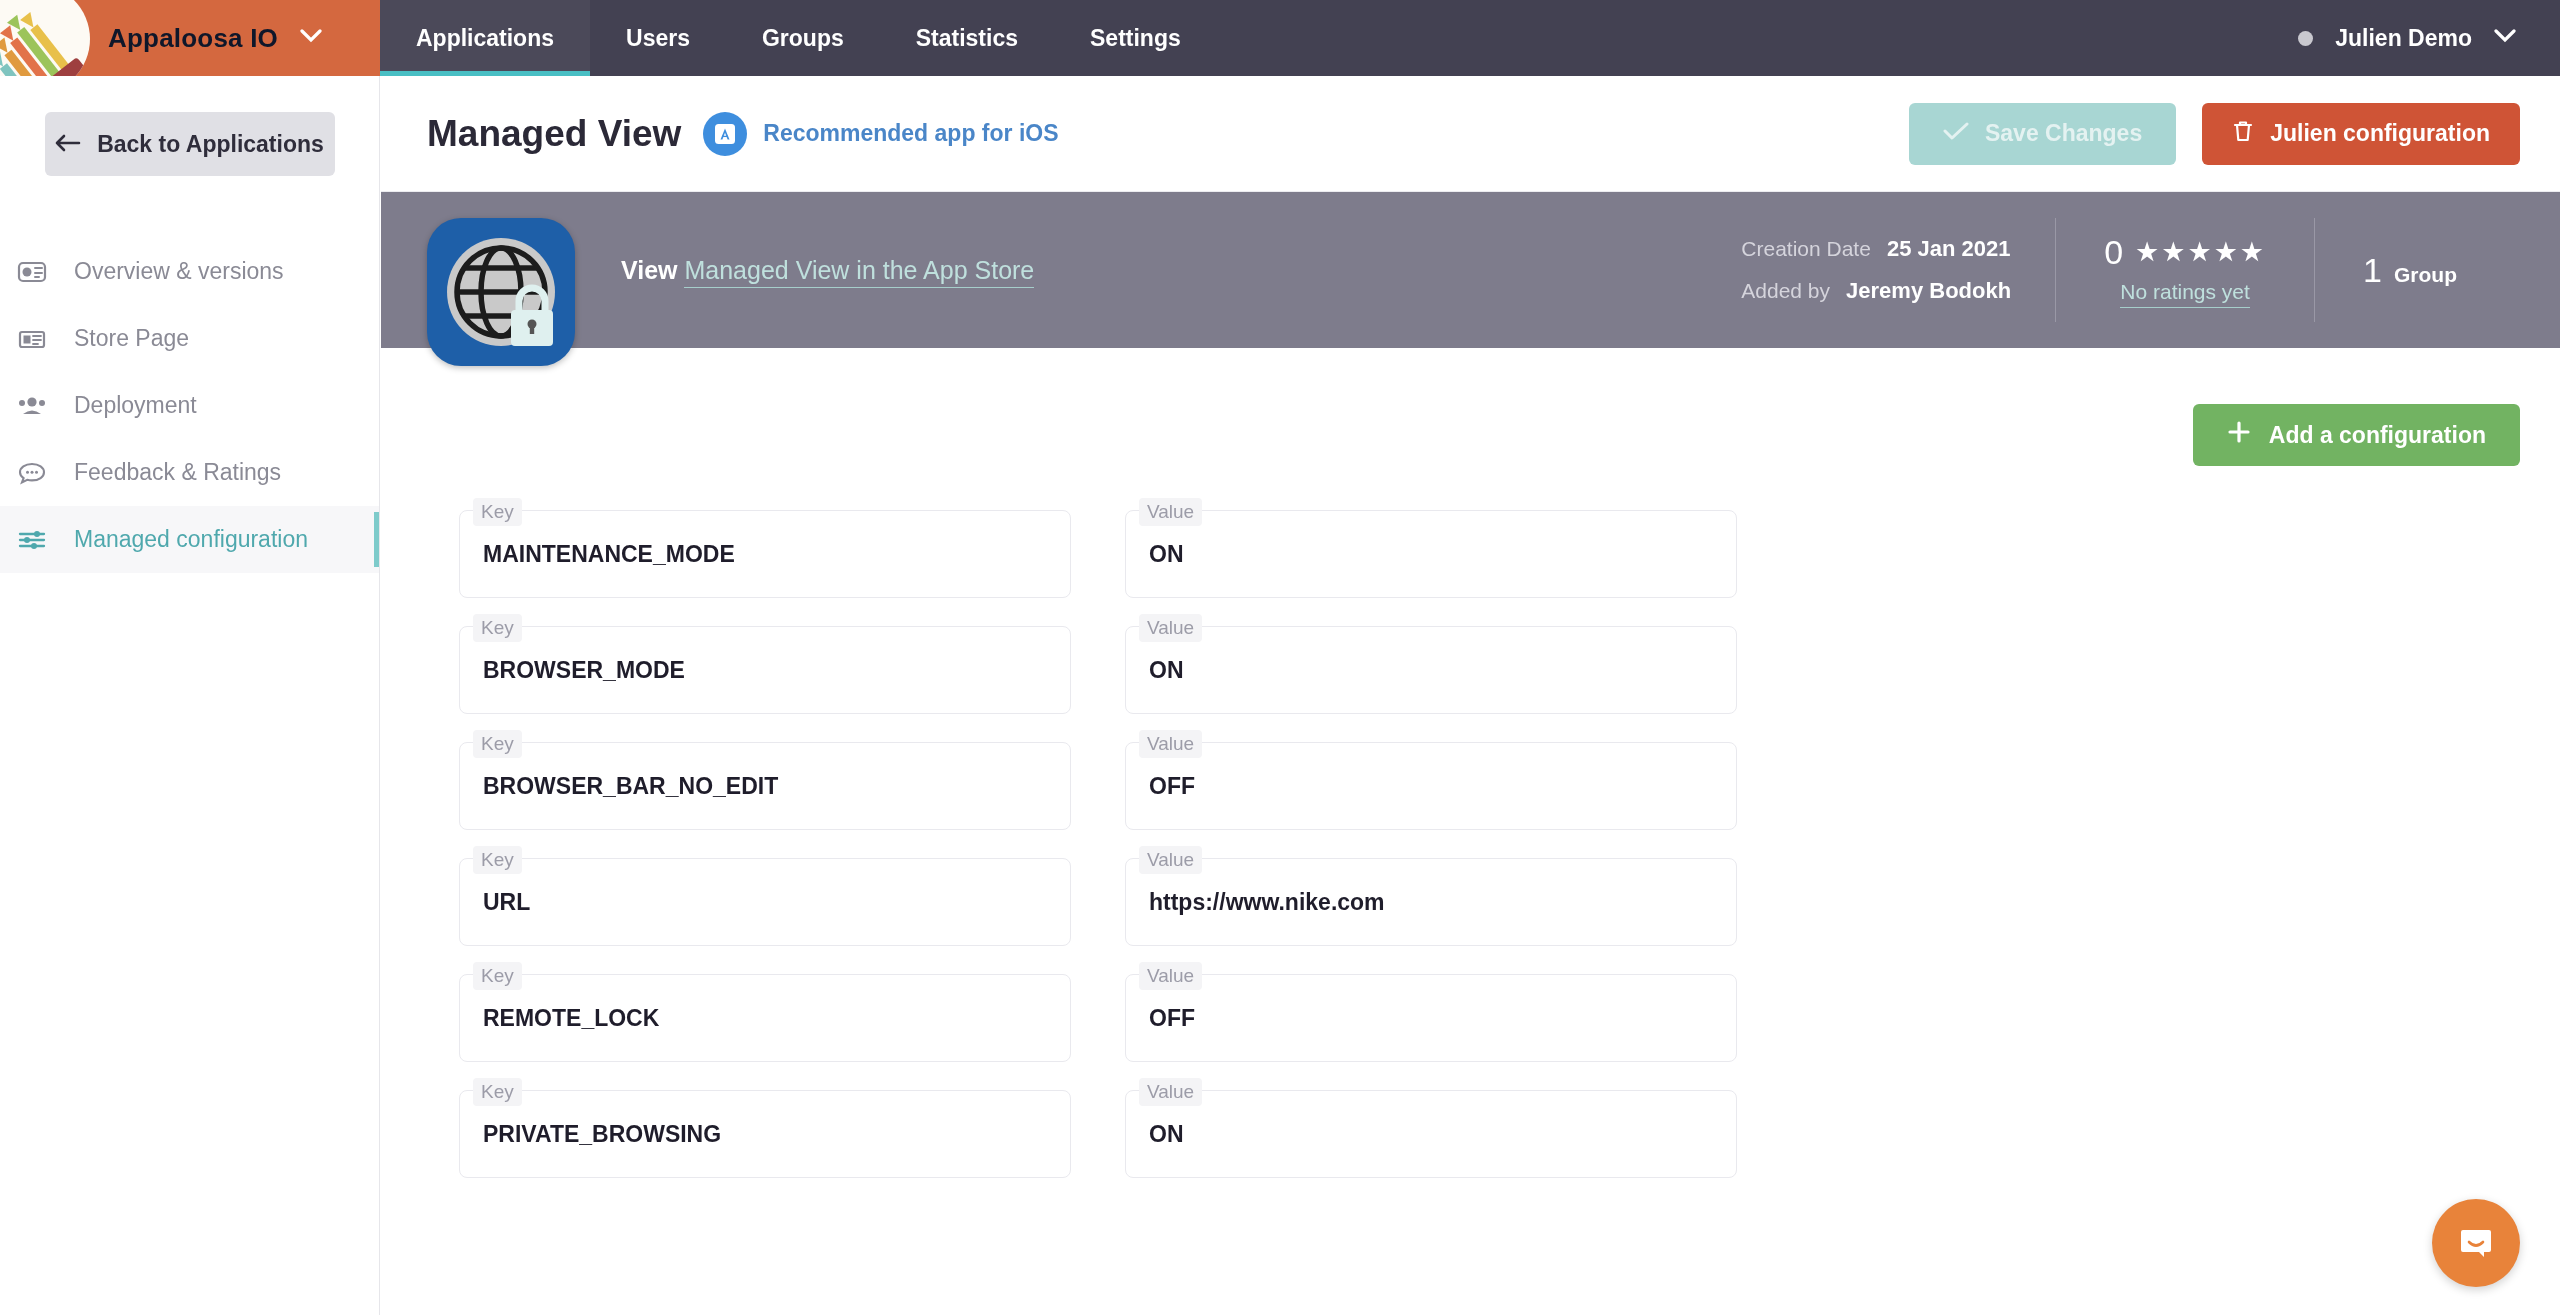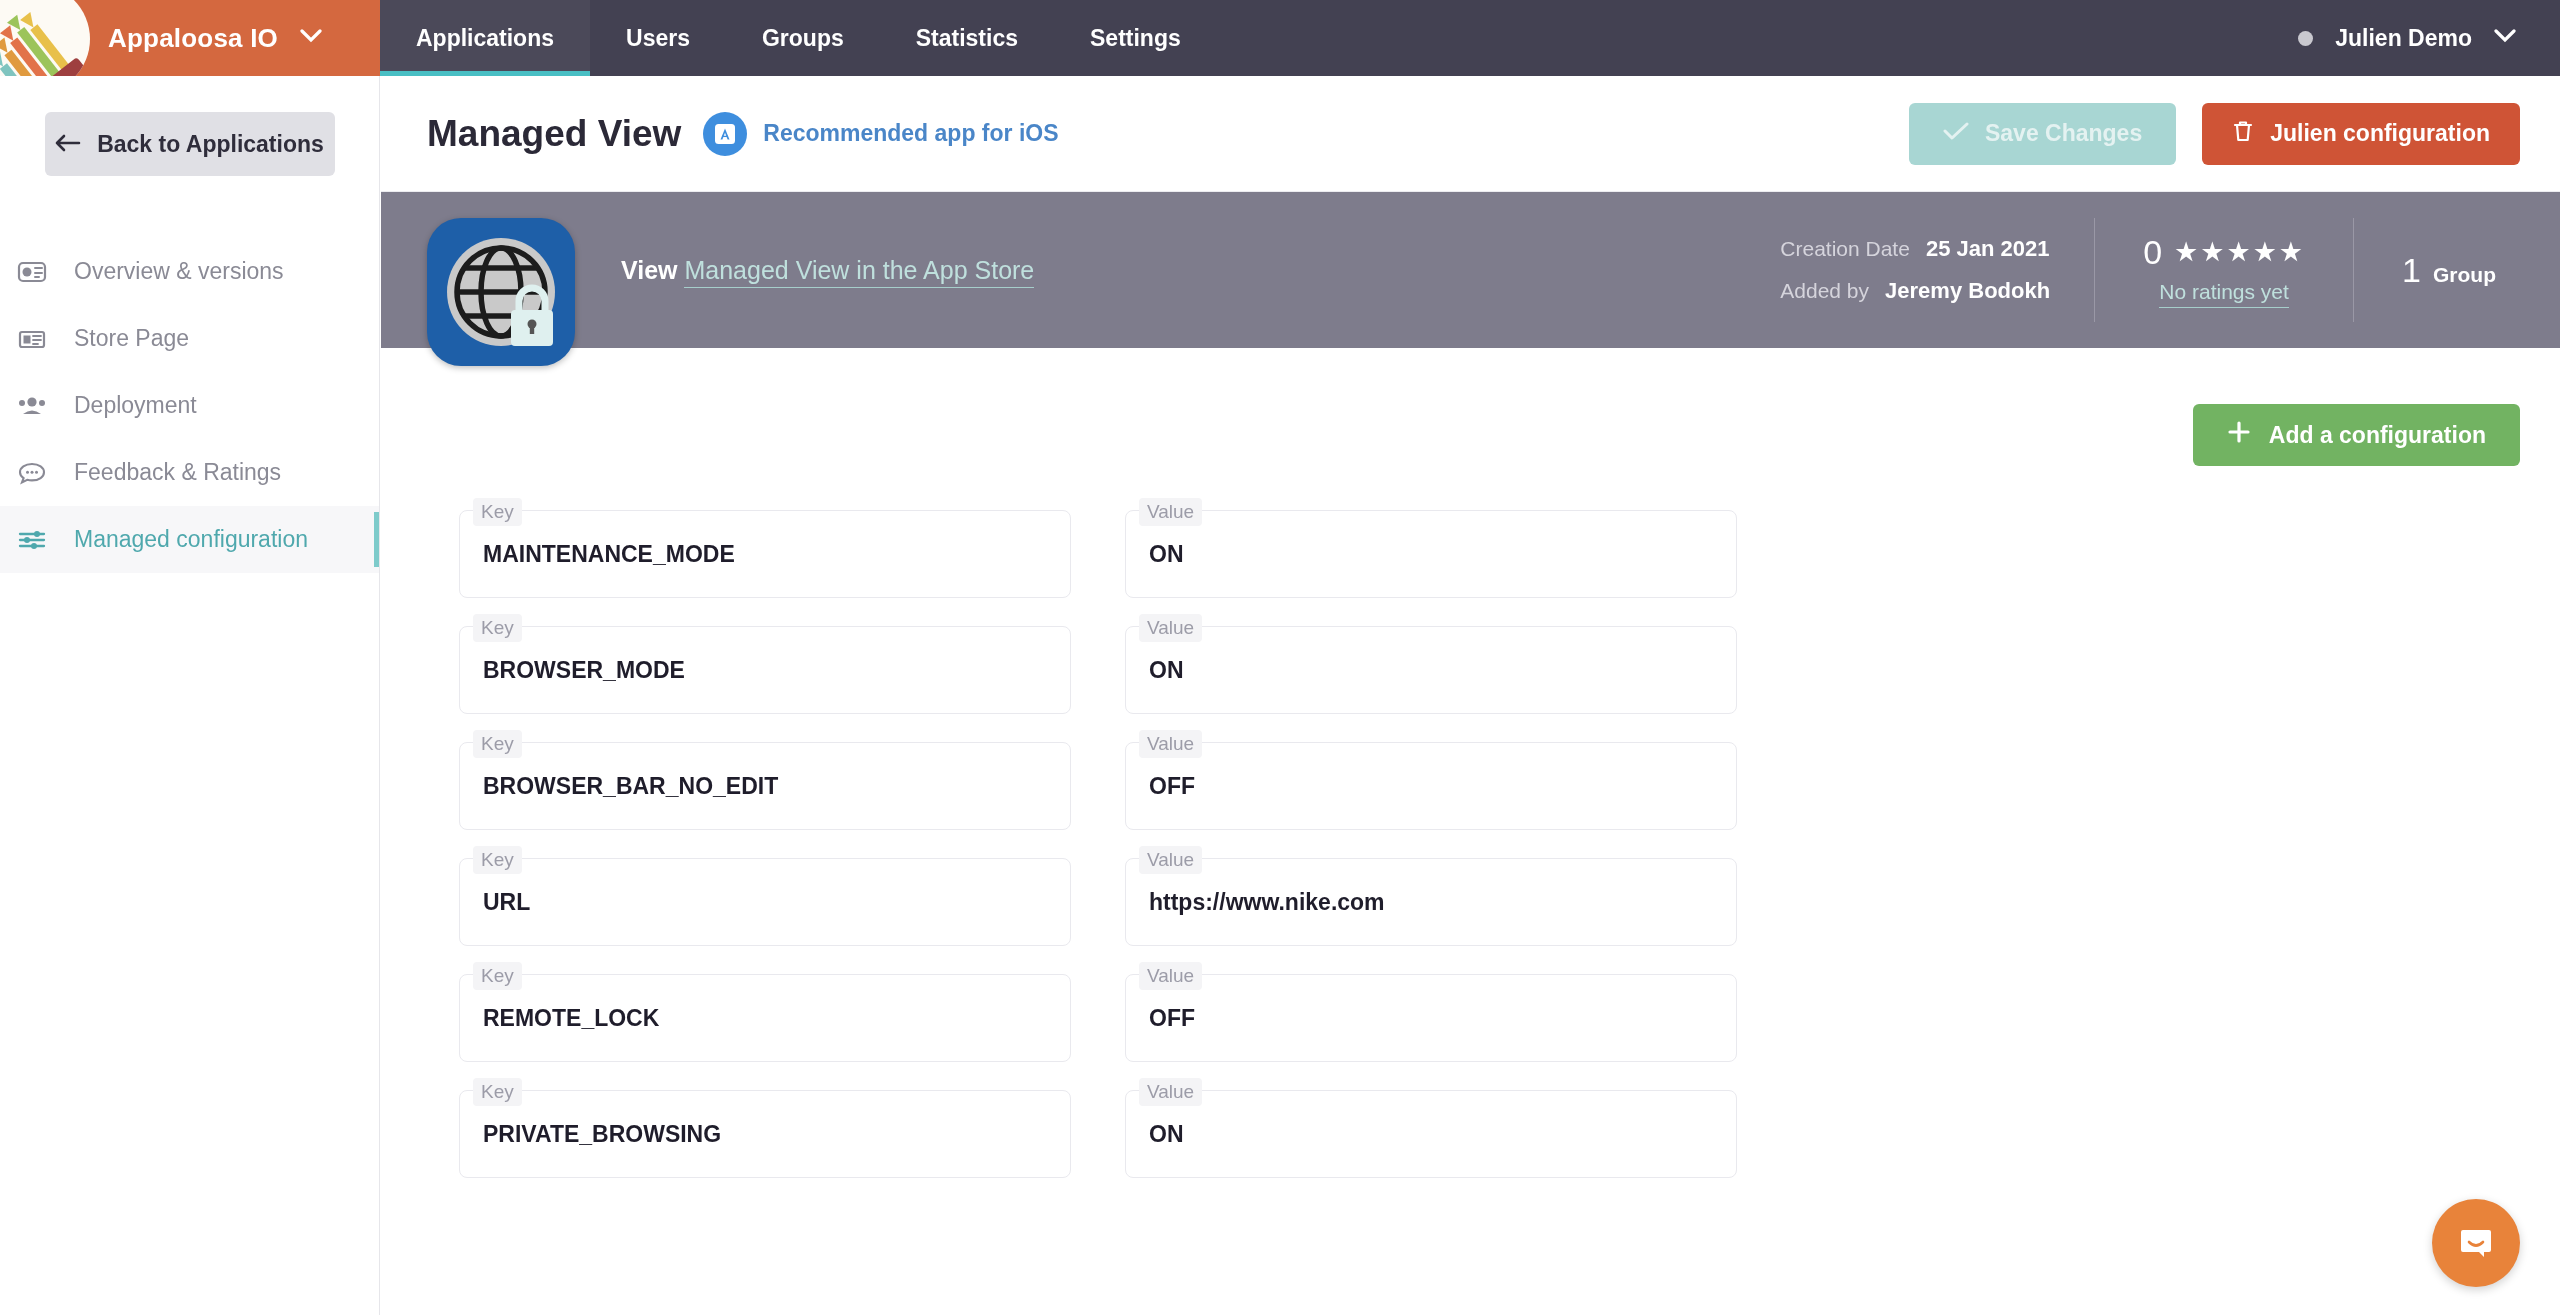--- a/index.html
+++ b/index.html
@@ -20,21 +20,21 @@
     width: 380px; height: 76px; background: #d4683f;
     display: flex; align-items: center; position: relative; flex: none;
   }
   .logo-badge {
     position: absolute; left: -20px; top: -16px;
     width: 110px; height: 110px; border-radius: 50%;
     background: #fdfaf4; overflow: hidden;
   }
   .logo-badge svg { position: absolute; left: 0; top: 0; }
   .org-name {
-    margin-left: 108px; color: #ffffff; font-size: 26px; font-weight: bold;
+    margin-left: 108px; color: #0f172a; font-size: 26px; font-weight: bold;
     letter-spacing: .2px;
   }
   .org-caret {
     position: absolute; right: 58px; top: 50%; transform: translateY(-50%);
     color: #ffffff;
   }
   .navtabs { display: flex; align-items: stretch; flex: none; }
   .navtab {
     padding: 0 36px; display: flex; align-items: center; justify-content: center;
     color: #ffffff; font-size: 23px; font-weight: bold; position: relative;
@@ -110,21 +110,21 @@
     border-radius: 34px; background: #1e5fa8; overflow: hidden;
     box-shadow: 0 2px 6px rgba(0,0,0,.25);
   }
   .view-line { margin-left: 240px; font-size: 25px; color: #ffffff; }
   .view-line .w { font-weight: bold; }
   .view-line .lnk {
     color: #bfe0dd; border-bottom: 1px solid #a6cecb; padding-bottom: 3px; cursor: pointer;
   }
   .banner-meta {
     margin-left: auto; display: flex; align-items: center; height: 100%;
-    padding-right: 20px;
+    padding-right: 59px;
   }
   .meta-block { padding: 0 44px; height: 104px; display: flex; flex-direction: column; justify-content: center; }
   .meta-sep { width: 1px; height: 104px; background: #9a98a6; }
   .meta-row { display: flex; align-items: baseline; gap: 16px; line-height: 1.9; }
   .meta-lbl { color: #d5d4dc; font-size: 21px; }
   .meta-val { color: #ffffff; font-size: 22px; font-weight: bold; }
   .rating-block { display:flex; flex-direction: column; align-items: center; justify-content:center; padding: 0 48px; height:104px; }
   .rating-row { display: flex; align-items: center; gap: 12px; }
   .rating-num { color: #ffffff; font-size: 34px; }
   .stars { color: #ffffff; font-size: 27px; letter-spacing: 2px; }

